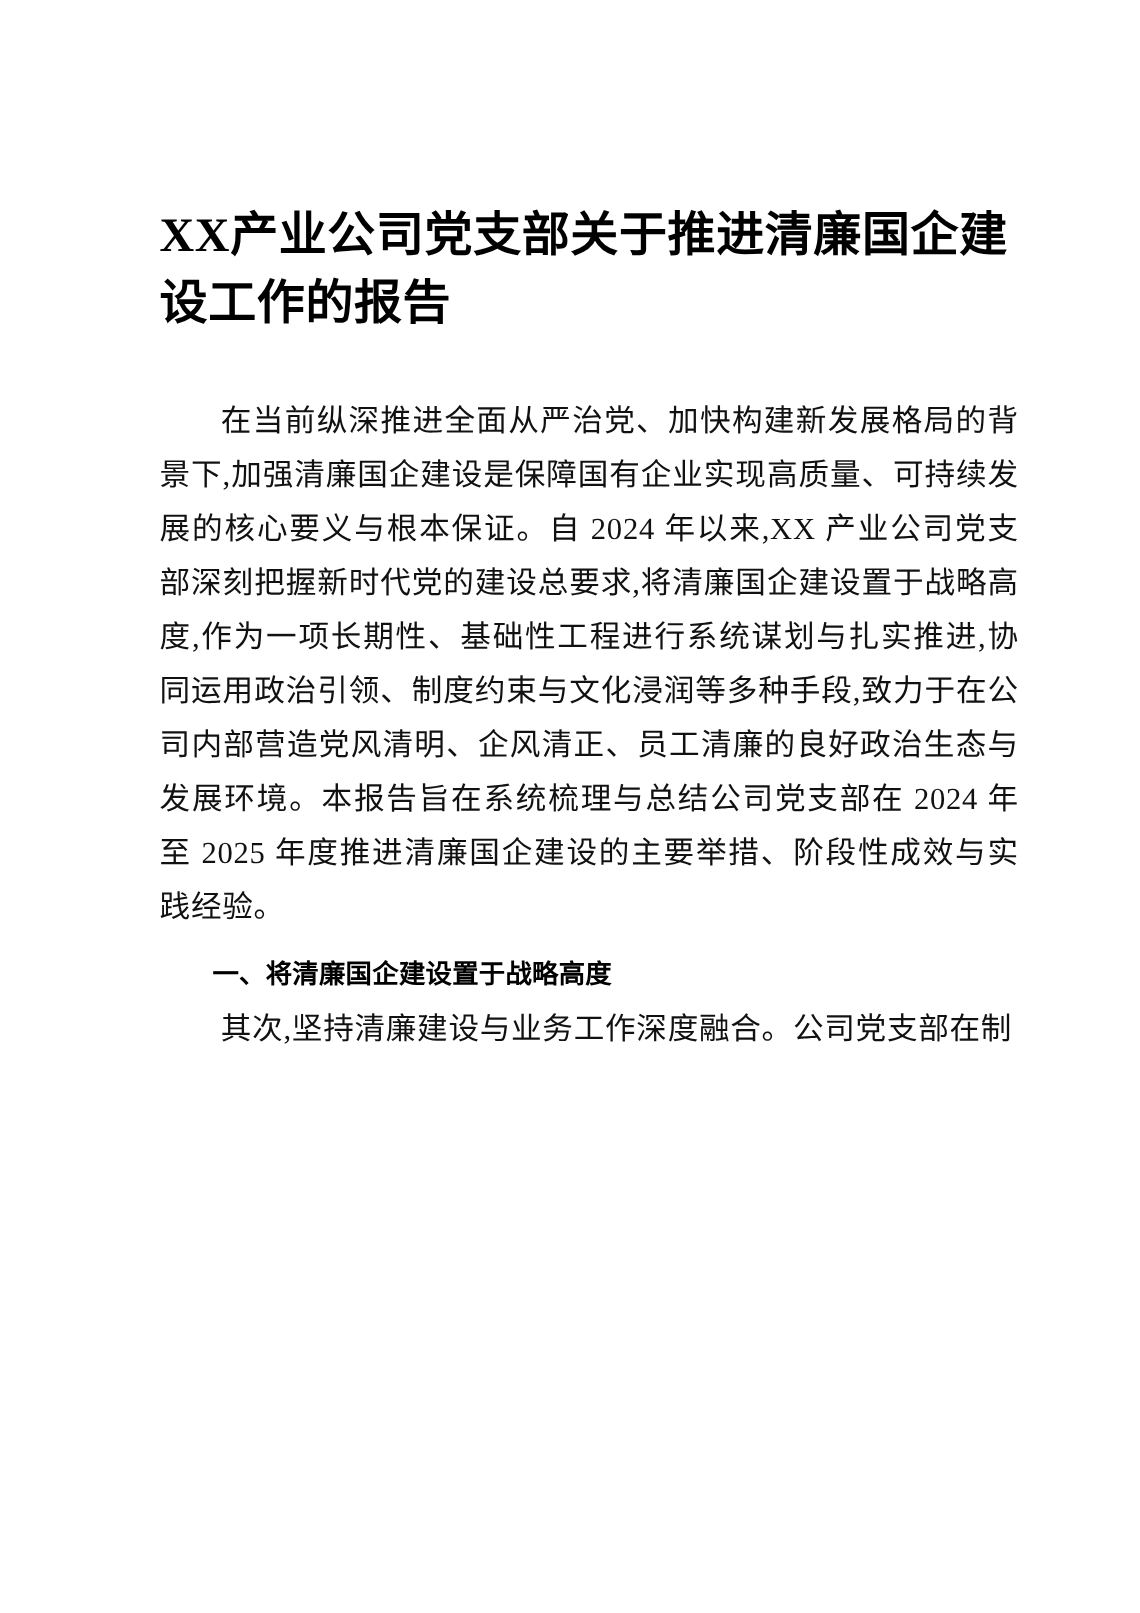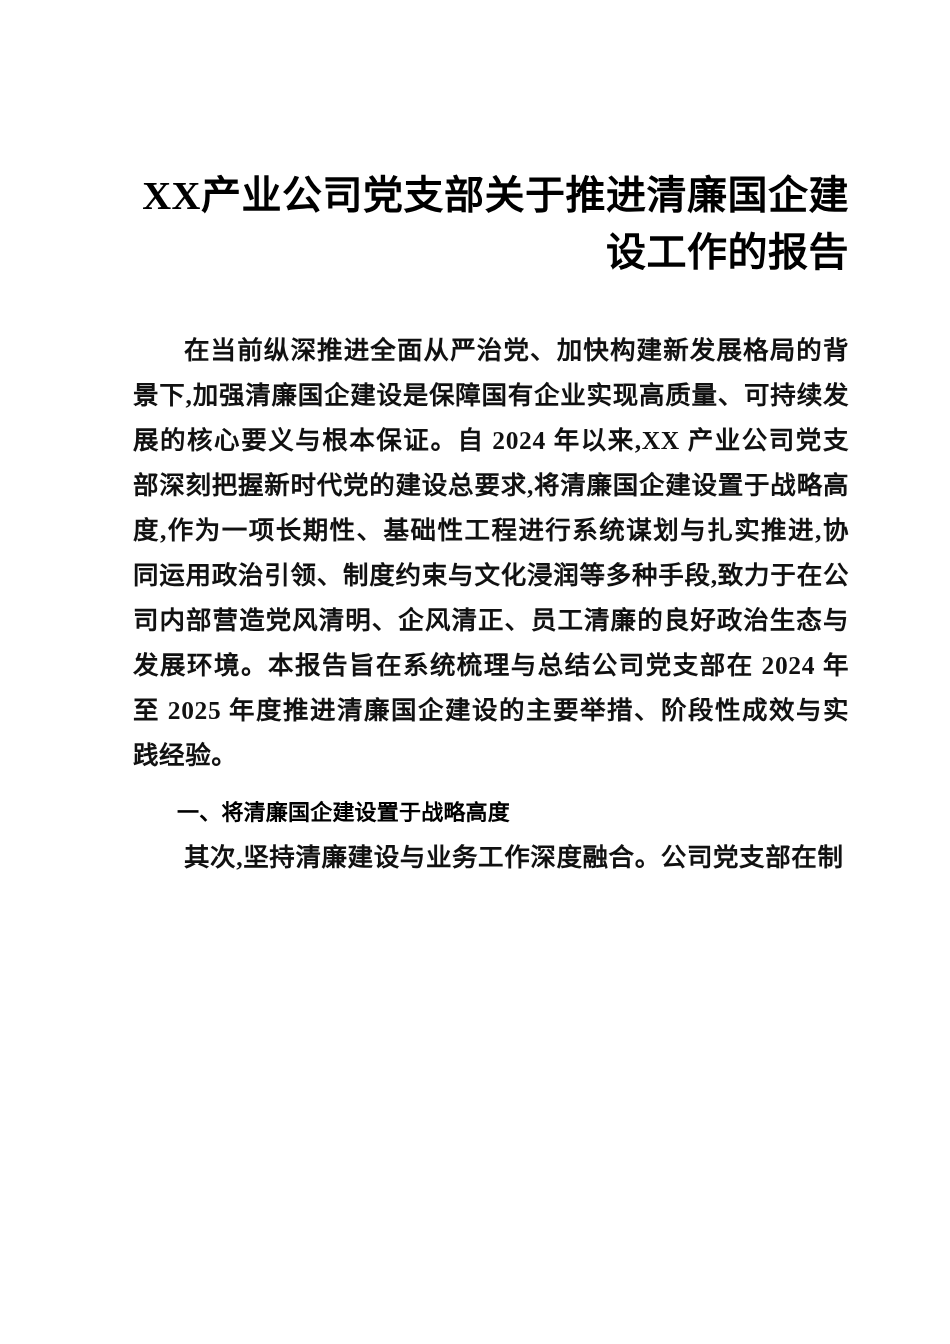--- a/index.html
+++ b/index.html
@@ -26,21 +26,21 @@
   }
 
   
   .doc-title {
     margin: 0;
     padding-top: 168px;
     font-family: "Liberation Serif", "DejaVu Serif", serif;
     font-weight: 700;
     font-size: 40px;
     line-height: 1.42;
-    text-align: right;
+    text-align: left;
     color: #000000;
     letter-spacing: 0.5px;
   }
 
   
   .section-heading {
     margin: 0;
     padding-top: 12px;
     text-indent: 2em;
     font-family: "DejaVu Sans", "Liberation Sans", sans-serif;
@@ -56,21 +56,20 @@
     margin: 0;
     text-indent: 2em;
     font-family: "Liberation Serif", "DejaVu Serif", serif;
     font-size: 25.5px;
     line-height: 45px;
     color: #111111;
     text-align: justify;
     text-justify: inter-ideograph;
     letter-spacing: 0.6px;
     word-break: break-all;
-    font-weight: bold;
   }
 
   .body-para.first {
     padding-top: 46px;
   }
 
   .body-para.last {
     
   }
 </style>

